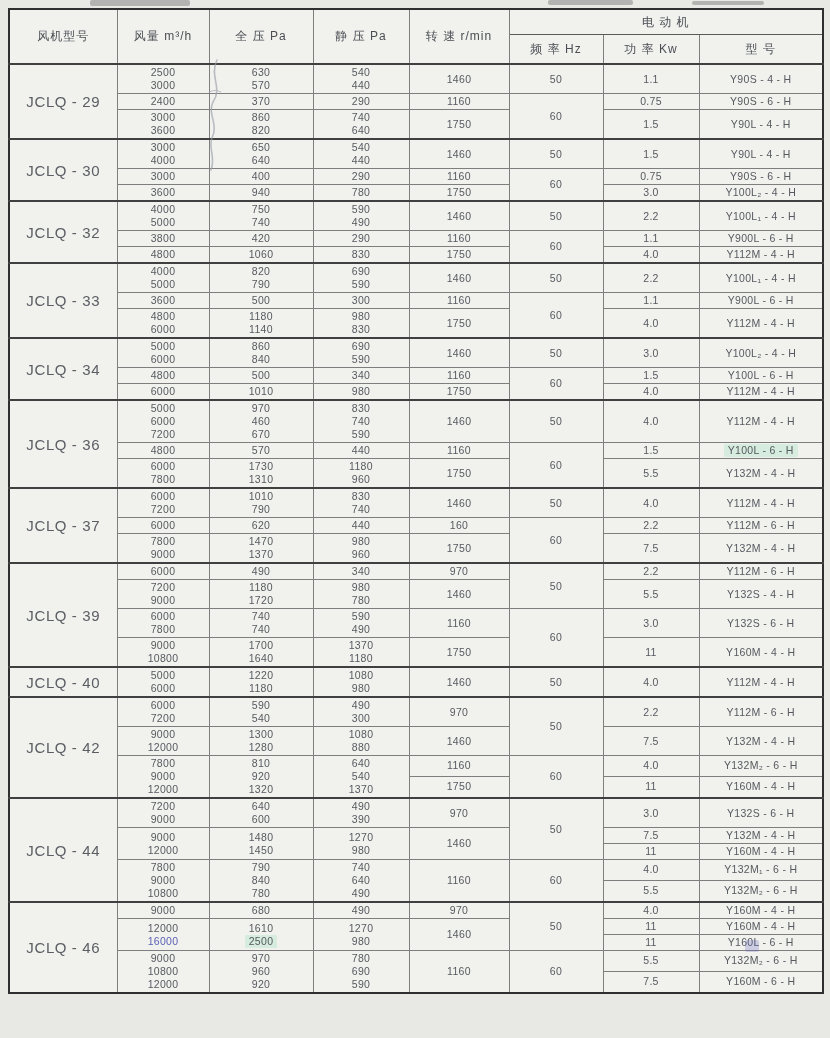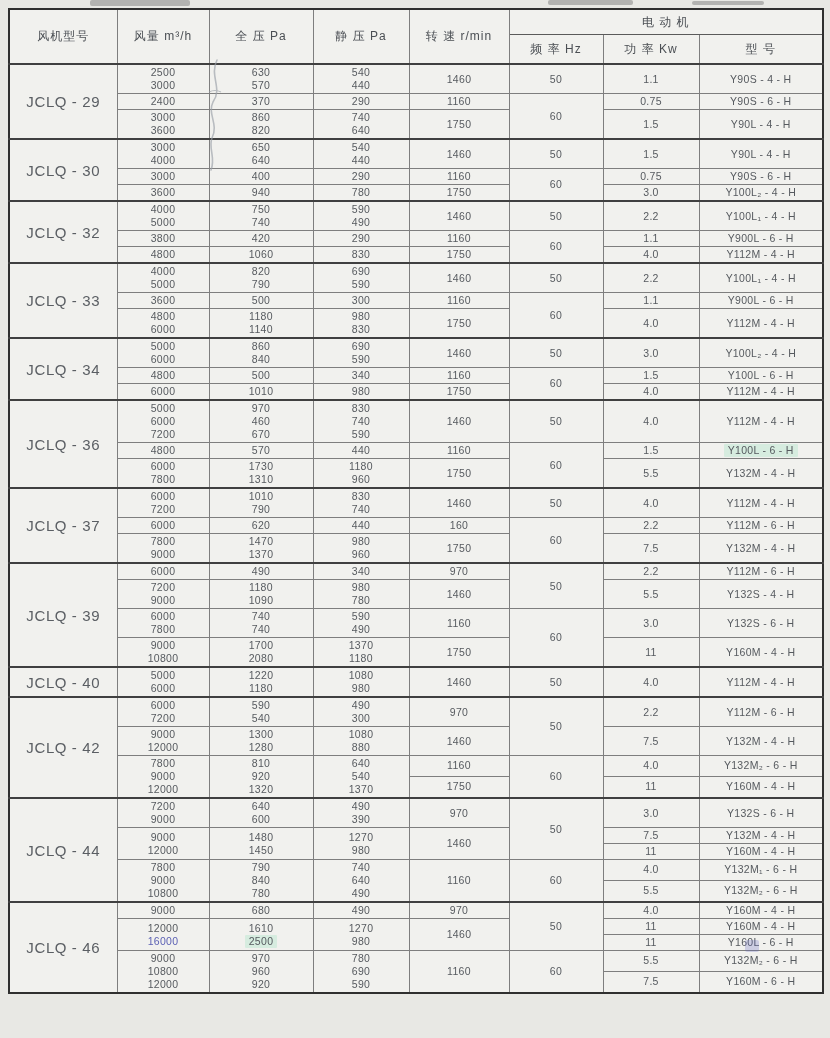--- a/index.html
+++ b/index.html
@@ -606,21 +606,21 @@
             <div class="ln">Y112M - 6 - H</div>
           </td>
         </tr>
         <tr>
           <td>
             <div class="ln">7200</div>
             <div class="ln">9000</div>
           </td>
           <td>
             <div class="ln">1180</div>
-            <div class="ln">1090</div>
+            <div class="ln">1720</div>
           </td>
           <td>
             <div class="ln">980</div>
             <div class="ln">780</div>
           </td>
           <td>
             <div class="ln">1460</div>
           </td>
           <td>
             <div class="ln">5.5</div>
@@ -655,21 +655,21 @@
             <div class="ln">Y132S - 6 - H</div>
           </td>
         </tr>
         <tr>
           <td>
             <div class="ln">9000</div>
             <div class="ln">10800</div>
           </td>
           <td>
             <div class="ln">1700</div>
-            <div class="ln">2080</div>
+            <div class="ln">1640</div>
           </td>
           <td>
             <div class="ln">1370</div>
             <div class="ln">1180</div>
           </td>
           <td>
             <div class="ln">1750</div>
           </td>
           <td>
             <div class="ln">11</div>

